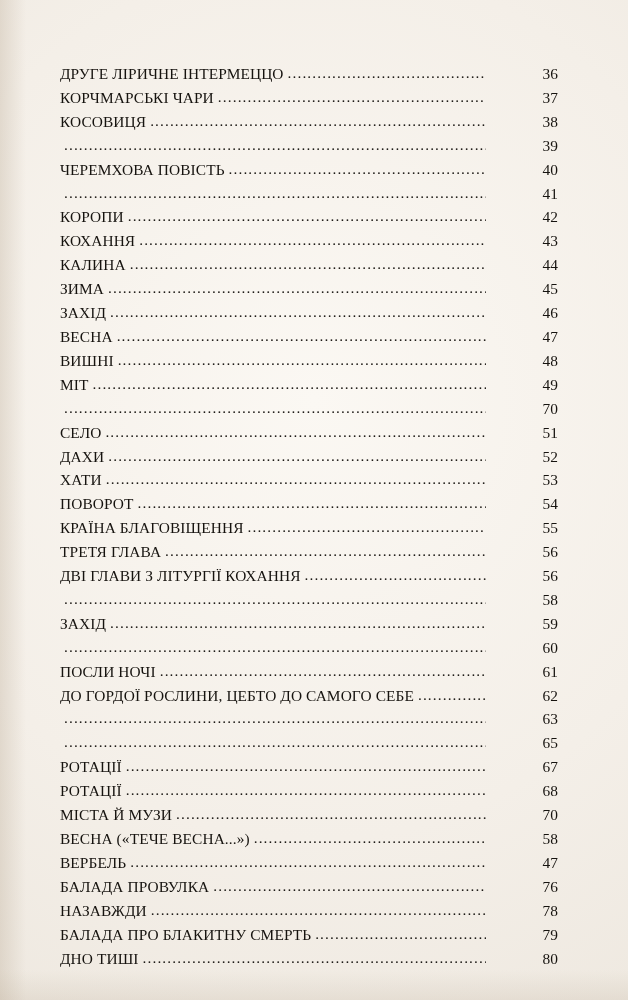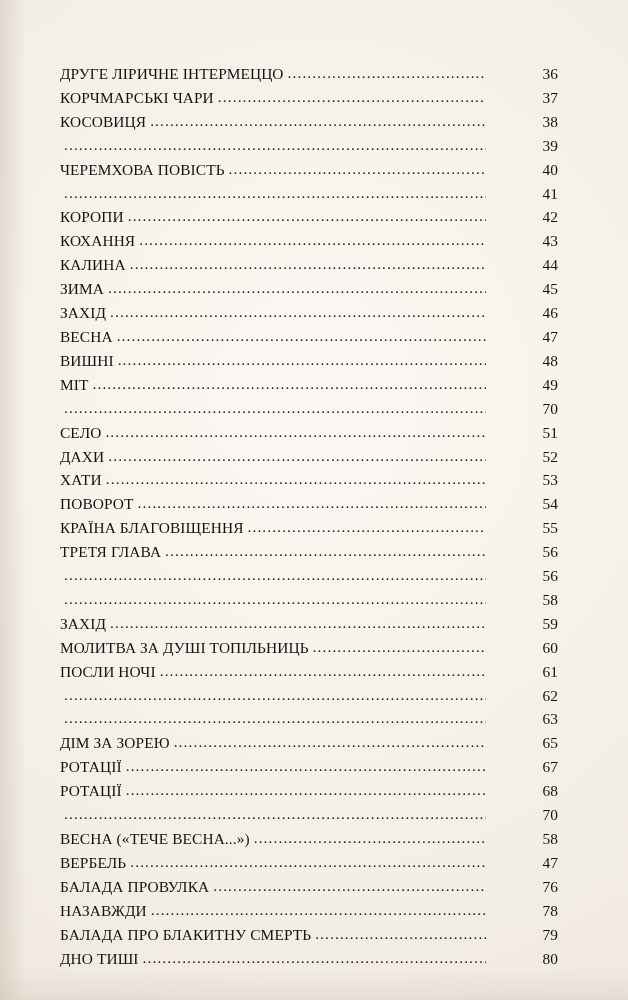--- a/index.html
+++ b/index.html
@@ -169,66 +169,67 @@
       <span class="toc-title">КРАЇНА БЛАГОВІЩЕННЯ</span>
       <span class="toc-dots">.......................................................................................................................</span>
       <span class="toc-page">55</span>
     </div>
     <div class="toc-entry">
       <span class="toc-title">ТРЕТЯ ГЛАВА</span>
       <span class="toc-dots">.......................................................................................................................</span>
       <span class="toc-page">56</span>
     </div>
     <div class="toc-entry">
+      <span class="toc-title">ДВІ ГЛАВИ З ЛІТУРГІЇ КОХАННЯ</span>
       <span class="toc-dots">.......................................................................................................................</span>
       <span class="toc-page">56</span>
     </div>
     <div class="toc-entry">
       <span class="toc-dots">.......................................................................................................................</span>
       <span class="toc-page">58</span>
     </div>
     <div class="toc-entry">
       <span class="toc-title">ЗАХІД</span>
       <span class="toc-dots">.......................................................................................................................</span>
       <span class="toc-page">59</span>
     </div>
     <div class="toc-entry">
-      <span class="toc-title">МОЛИТВА ЗА ДУШІ ТОПІЛЬНИЦЬ</span>
       <span class="toc-dots">.......................................................................................................................</span>
       <span class="toc-page">60</span>
     </div>
     <div class="toc-entry">
       <span class="toc-title">ПОСЛИ НОЧІ</span>
       <span class="toc-dots">.......................................................................................................................</span>
       <span class="toc-page">61</span>
     </div>
     <div class="toc-entry">
+      <span class="toc-title">ДО ГОРДОЇ РОСЛИНИ, ЦЕБТО ДО САМОГО СЕБЕ</span>
       <span class="toc-dots">.......................................................................................................................</span>
       <span class="toc-page">62</span>
     </div>
     <div class="toc-entry">
       <span class="toc-dots">.......................................................................................................................</span>
       <span class="toc-page">63</span>
     </div>
     <div class="toc-entry">
-      <span class="toc-title">ДІМ ЗА ЗОРЕЮ</span>
       <span class="toc-dots">.......................................................................................................................</span>
       <span class="toc-page">65</span>
     </div>
     <div class="toc-entry">
       <span class="toc-title">РОТАЦІЇ</span>
       <span class="toc-dots">.......................................................................................................................</span>
       <span class="toc-page">67</span>
     </div>
     <div class="toc-entry">
       <span class="toc-title">РОТАЦІЇ</span>
       <span class="toc-dots">.......................................................................................................................</span>
       <span class="toc-page">68</span>
     </div>
     <div class="toc-entry">
+      <span class="toc-title">МІСТА Й МУЗИ</span>
       <span class="toc-dots">.......................................................................................................................</span>
       <span class="toc-page">70</span>
     </div>
     <div class="toc-entry">
       <span class="toc-title">ВЕСНА («ТЕЧЕ ВЕСНА...»)</span>
       <span class="toc-dots">.......................................................................................................................</span>
       <span class="toc-page">58</span>
     </div>
     <div class="toc-entry">
       <span class="toc-title">ВЕРБЕЛЬ</span>

